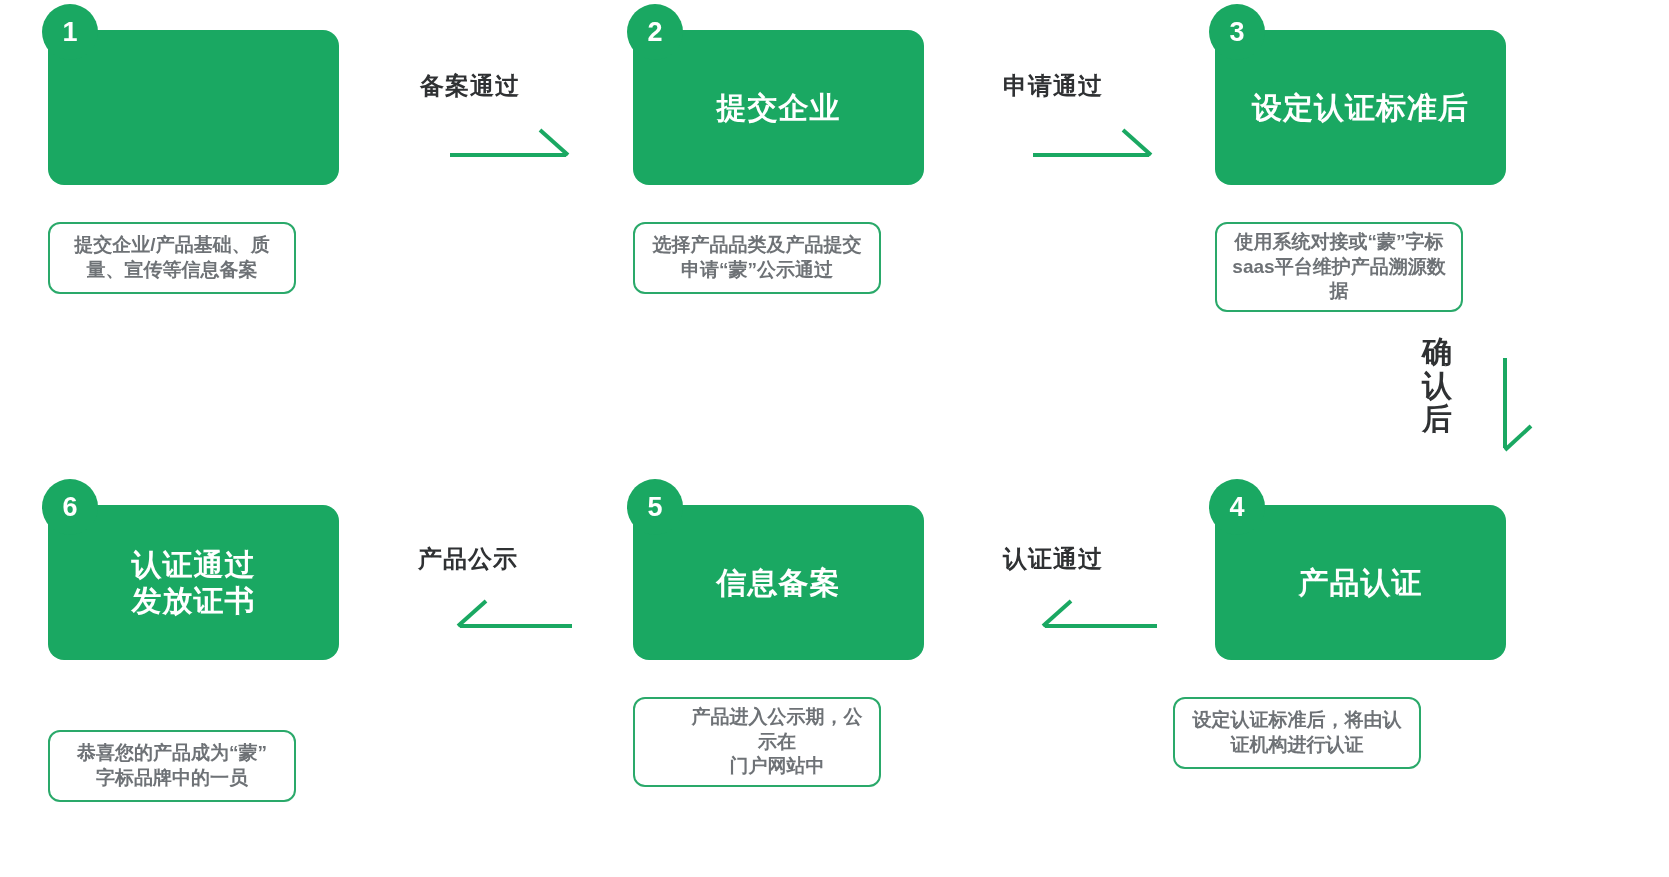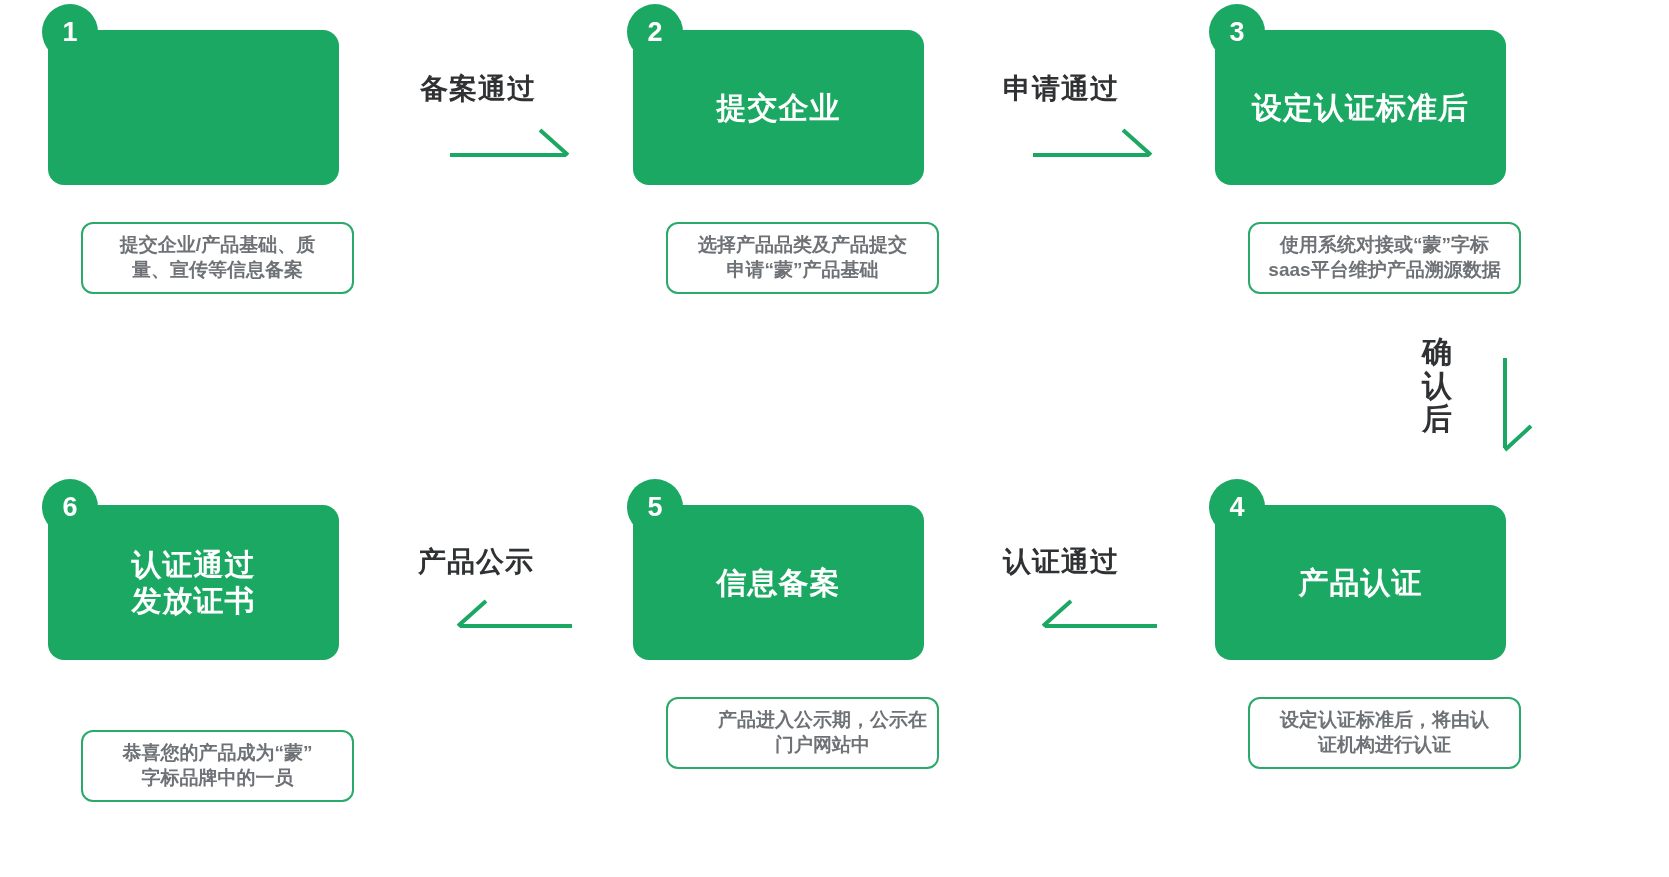--- a/index.html
+++ b/index.html
@@ -48,46 +48,45 @@
     font-weight:bold;
     line-height:1.18;
     text-align:center;
     letter-spacing:1px;
     white-space:pre-line;
   }
 
   
   .caption{
     position:absolute;
-    width:273px;
+    width:248px;
     min-height:72px;
     border:2px solid #2aa96a;
     border-radius:12px;
     box-sizing:border-box;
     display:flex;align-items:center;justify-content:center;
     padding:6px 8px;
     background:#ffffff;
-    margin-left:33px;
   }
   .caption-text{
     color:#6e7276;
     font-size:19px;
     font-weight:bold;
     line-height:1.3;
     text-align:center;
     white-space:pre-line;
     letter-spacing:0px;
   }
 
   
   .conn{position:absolute;}
   .conn-label{
     position:absolute;
     color:#2f3133;
-    font-size:28px;
+    font-size:24px;
     font-weight:bold;
     letter-spacing:1px;
     white-space:nowrap;
   }
   .conn-label-v{
     position:absolute;
     color:#2f3133;
     font-size:30px;
     font-weight:bold;
     line-height:1.12;
@@ -115,21 +114,21 @@
 
   <div class="step" style="left:633px;top:30px;">
     <div class="step-box">
       <div class="step-badge"></div>
       <div class="step-badge-num">2</div>
       <div class="step-title">提交企业</div>
     </div>
   </div>
   <div class="caption" style="left:633px;top:222px;">
     <div class="caption-text">选择产品品类及产品提交
-申请“蒙”产品基础</div>
+申请“蒙”公示通过</div>
   </div>
 
   <div class="step" style="left:1215px;top:30px;">
     <div class="step-box">
       <div class="step-badge"></div>
       <div class="step-badge-num">3</div>
       <div class="step-title">设定认证标准后</div>
     </div>
   </div>
   <div class="caption" style="left:1215px;top:222px;padding-left:8px;">
@@ -162,21 +161,21 @@
 门户网站中</div>
   </div>
 
   <div class="step" style="left:1215px;top:505px;">
     <div class="step-box">
       <div class="step-badge"></div>
       <div class="step-badge-num">4</div>
       <div class="step-title">产品认证</div>
     </div>
   </div>
-  <div class="caption" style="left:1215px;top:697px;">
+  <div class="caption" style="left:1173px;top:697px;">
     <div class="caption-text">设定认证标准后，将由认
 证机构进行认证</div>
   </div>
 
   <div class="conn" style="left:0;top:0;">
     <div class="conn-label" style="left:420px;top:70px;">备案通过</div>
     <svg class="arrow-svg" style="left:448px;top:126px;" width="130" height="34" viewBox="0 0 130 34">
       <path d="M2 29 L118 29" stroke="#1aa862" stroke-width="4" fill="none" stroke-linecap="butt"></path>
       <path d="M92 4 L120 29" stroke="#1aa862" stroke-width="4" fill="none" stroke-linecap="butt"></path>
     </svg>

